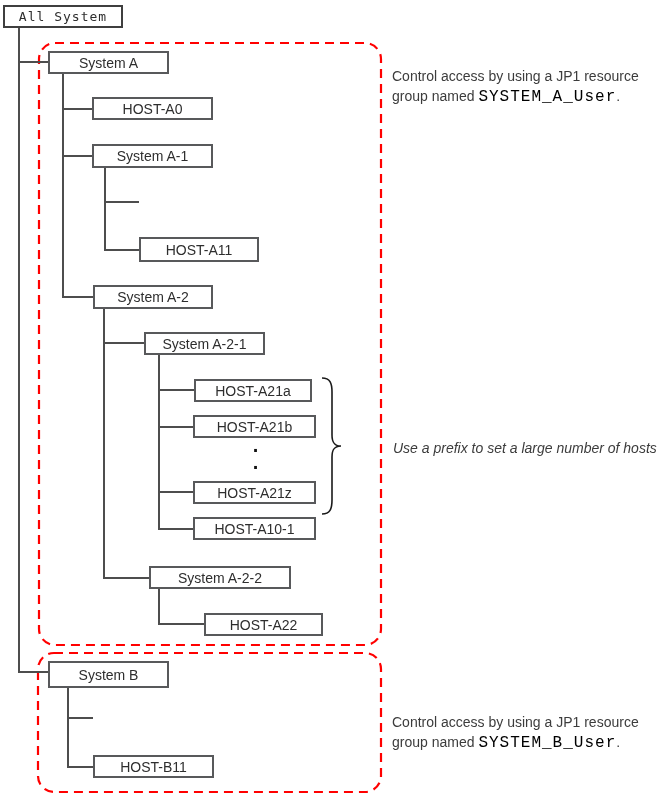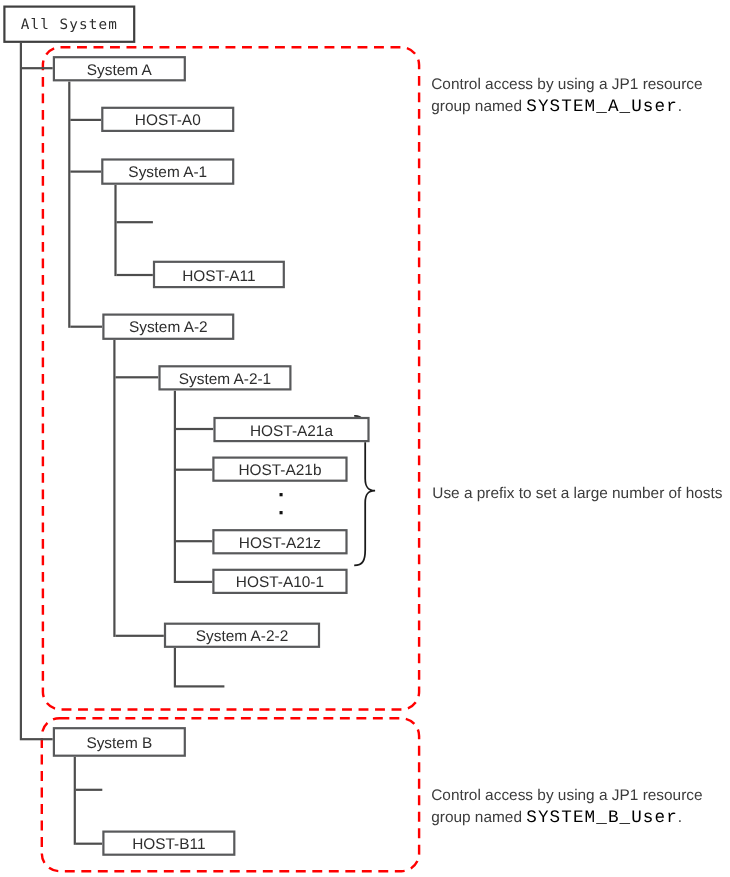--- a/index.html
+++ b/index.html
@@ -10,21 +10,21 @@
   .overlay{position:absolute;left:0;top:0;width:664px;height:797px;pointer-events:none;}
   .node{
     position:absolute;box-sizing:border-box;background:#ffffff;
     border:2px solid #58595b;display:flex;align-items:center;justify-content:center;
     font-size:14px;color:#2e2e2e;z-index:3;
   }
   .node.root{border-color:#3f3f3f;font-family:"DejaVu Sans Mono","Liberation Mono",monospace;font-size:13px;letter-spacing:1px;}
   .ln{position:absolute;background:#4d4d4d;z-index:1;}
   .ann{position:absolute;font-size:14px;line-height:20px;color:#3c3c3c;z-index:4;}
   .ann .code{font-family:"Liberation Mono","DejaVu Sans Mono",monospace;font-size:16px;color:#000000;letter-spacing:1px;}
-  .nowrap{white-space:nowrap;}
+  .nowrap{white-space:nowrap;font-style:italic;}
   .dots{position:absolute;z-index:3;font-weight:bold;font-size:20px;color:#111;line-height:17px;text-align:center;}
   .dots span{display:block;}
 </style>
 </head>
 <body>
 
 <div class="stage">
 
   <svg class="overlay" viewBox="0 0 664 797">
     <rect x="39" y="43" width="342" height="602" rx="16" fill="none" stroke="#ff0000" stroke-width="2.2" stroke-dasharray="9 6"></rect>
@@ -55,55 +55,58 @@
   <div class="ln" style="left:160px;top:491px;width:33px;height:2px"></div>
   <div class="ln" style="left:160px;top:528px;width:33px;height:2px"></div>
 
   <div class="ln" style="left:158px;top:589px;width:2px;height:36px"></div>
   <div class="ln" style="left:160px;top:623px;width:44px;height:2px"></div>
 
   <div class="ln" style="left:67px;top:684px;width:2px;height:84px"></div>
   <div class="ln" style="left:69px;top:717px;width:24px;height:2px"></div>
   <div class="ln" style="left:69px;top:766px;width:24px;height:2px"></div>
 
-  <div class="node root" style="left:3px;top:5px;width:120px;height:34px">
+  <div class="node root" style="left:3px;top:5px;width:120px;height:23px">
     <span>All System</span>
   </div>
   <div class="node" style="left:48px;top:51px;width:121px;height:23px">
     <span>System A</span>
   </div>
   <div class="node" style="left:92px;top:97px;width:121px;height:23px">
     <span>HOST-A0</span>
   </div>
   <div class="node" style="left:92px;top:144px;width:121px;height:24px">
     <span>System A-1</span>
   </div>
   <div class="node" style="left:139px;top:237px;width:120px;height:25px">
     <span>HOST-A11</span>
   </div>
   <div class="node" style="left:93px;top:285px;width:120px;height:24px">
     <span>System A-2</span>
   </div>
   <div class="node" style="left:144px;top:332px;width:121px;height:23px">
     <span>System A-2-1</span>
   </div>
-  <div class="node" style="left:194px;top:379px;width:142px;height:23px">
+  <div class="node" style="left:194px;top:379px;width:118px;height:23px">
     <span>HOST-A21a</span>
   </div>
   <div class="node" style="left:193px;top:415px;width:123px;height:23px">
     <span>HOST-A21b</span>
   </div>
   <div class="node" style="left:193px;top:481px;width:123px;height:23px">
     <span>HOST-A21z</span>
   </div>
   <div class="node" style="left:193px;top:517px;width:123px;height:23px">
     <span>HOST-A10-1</span>
   </div>
   <div class="node" style="left:149px;top:566px;width:142px;height:23px">
     <span>System A-2-2</span>
+  </div>
+  <div class="node" style="left:204px;top:613px;width:119px;height:23px">
+    <span>HOST-A22</span>
   </div>
   <div class="node" style="left:48px;top:661px;width:121px;height:27px">
     <span>System B</span>
   </div>
   <div class="node" style="left:93px;top:755px;width:121px;height:23px">
     <span>HOST-B11</span>
   </div>
 
   <div class="dots" style="left:248px;top:442px;width:16px">
     <span>·</span>

